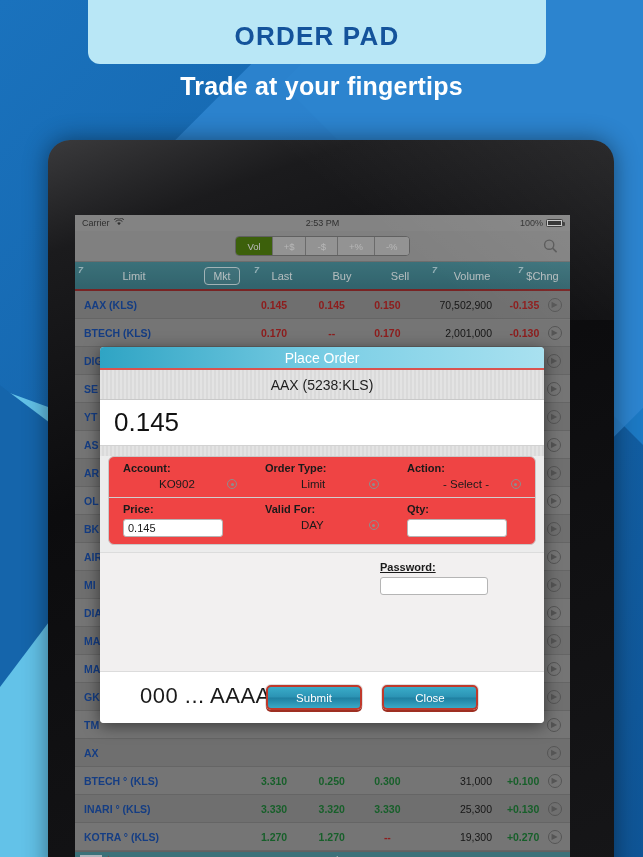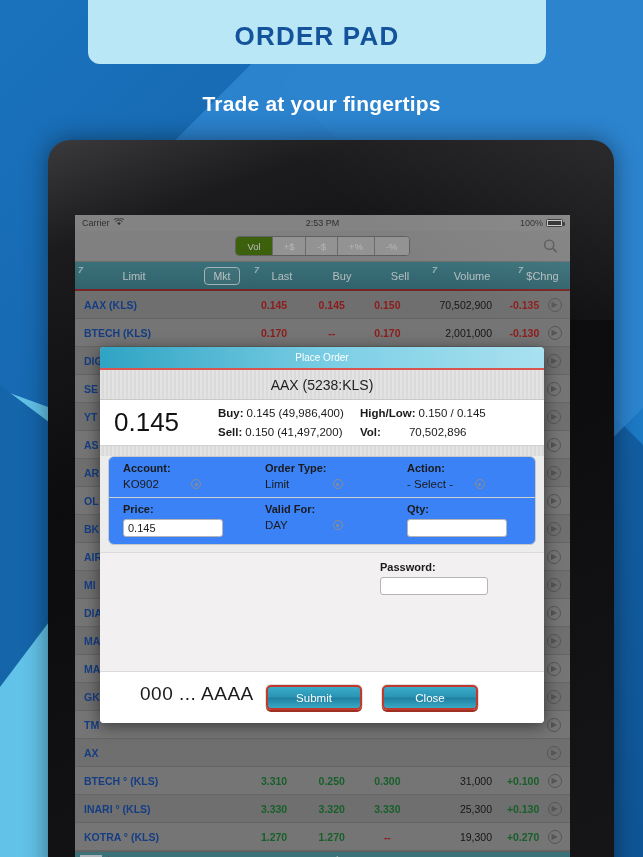--- a/index.html
+++ b/index.html
@@ -50,23 +50,23 @@
     border-radius:0 0 12px 12px;
     display:flex; align-items:flex-end; justify-content:center;
     padding-bottom:12px;
     z-index:5;
   }
   .hdr-pill .t {
     font-size:26px; font-weight:bold; color:#14539b;
     letter-spacing:1.2px;
   }
   .subtitle {
-    position:absolute; left:0; right:0; top:92px;
+    position:absolute; left:0; right:0; top:72px;
     text-align:center;
-    font-size:21px; font-weight:bold; color:#fff;
+    font-size:25px; font-weight:bold; color:#fff;
     letter-spacing:.2px;
     z-index:5;
   }
 
   
   .tablet {
     position:absolute; left:48px; top:140px;
     width:566px; height:740px;
     background:linear-gradient(160deg,#3a3a3c 0%,#1b1b1d 12%,#0c0c0e 40%,#161618 100%);
     border-radius:22px 22px 0 0;
@@ -231,21 +231,21 @@
     overflow:hidden;
     z-index:25;
     display:flex; flex-direction:column;
   }
   .modal-hdr {
     height:23px;
     background:linear-gradient(90deg,#2fa4c4 0%,#7fd0e6 55%,#a9e1f0 100%);
     display:flex; align-items:center; justify-content:center;
     border-bottom:2px solid #d9534f;
   }
-  .modal-hdr .t { font-size:10px; color:#fff; }
+  .modal-hdr .t { font-size:14px; color:#fff; }
 
   .symbar {
     height:30px;
     background:repeating-linear-gradient(90deg,#e3e3e3 0 2px,#dadada 2px 4px);
     display:flex; align-items:center; justify-content:center;
     border-bottom:1px solid #c8c8c8;
   }
   .symbar .t { font-size:14px; color:#1e1e1e; }
 
   .quote {
@@ -265,38 +265,38 @@
   .hl-lbl { display:inline-block; }
   .vol-val { display:inline-block; margin-left:28px; }
 
   .stripe-gap {
     height:10px;
     background:repeating-linear-gradient(90deg,#e3e3e3 0 2px,#dadada 2px 4px);
   }
 
   .form {
     margin:0 8px;
-    background:#3b82f6;
+    background:#ef4444;
     border:1px solid #c9c9c9;
     border-radius:6px;
     overflow:hidden;
   }
   .frow {
     display:flex;
     border-bottom:1px solid #cfcfcf;
     padding:5px 0 7px 0;
   }
   .frow:last-child { border-bottom:none; }
   .fcell { width:33.33%; padding-left:14px; }
   .flabel { font-size:11px; font-weight:bold; color:#1a1a1a; margin-bottom:4px; }
   .fval {
     font-size:11.5px; color:#1a1a1a;
     display:flex; align-items:center; gap:6px;
   }
-  .fval .txt { min-width:62px; }
+  .fval .txt { min-width:62px;margin-left:36px; }
   .picker {
     width:10px; height:10px; border-radius:50%;
     border:1.5px solid #8d8d8d;
     display:inline-flex; align-items:center; justify-content:center;
   }
   .picker i { width:3px; height:3px; border-radius:50%; background:#8d8d8d; display:block; }
   .finput {
     width:100px; height:18px;
     background:#fff; border:1px solid #b5b5b5; border-radius:3px;
     font-size:11px; color:#1a1a1a;
@@ -306,35 +306,35 @@
 
   .pw-zone {
     flex:1;
     background:#f2f0f0;
     display:flex; justify-content:flex-end;
     padding:8px 56px 0 0;
     border-top:1px solid #dcdcdc;
     margin-top:7px;
   }
   .pw-box { text-align:left; }
-  .pw-lbl { font-size:11px; font-weight:bold; color:#1a1a1a; margin-bottom:4px; }
+  .pw-lbl { font-size:11px; font-weight:bold; color:#1a1a1a; margin-bottom:4px;text-decoration:underline; }
   .pw-input {
     width:108px; height:18px;
     background:#fff; border:1px solid #b5b5b5; border-radius:3px;
   }
 
   .footer {
     height:52px; background:#fff;
     display:flex; align-items:center;
     position:relative;
     border-top:1px solid #dcdcdc;
   }
   .acct-text {
     position:absolute; left:40px; top:11px;
-    font-size:19px; color:#1a1a1a; letter-spacing:.5px;
+    font-size:22px; color:#1a1a1a; letter-spacing:.5px;
   }
   .btn {
     position:absolute; top:13px;
     width:96px; height:25px;
     border-radius:5px;
     border:2px solid #c0392b;
     background:linear-gradient(#3aacc9 0%,#2b93b4 48%,#1f7fa0 52%,#39a9c6 100%);
     box-shadow:0 2px 0 #9e2f22, 0 0 0 1px rgba(0,0,0,.12);
     display:flex; align-items:center; justify-content:center;
     font-size:11.5px; color:#fff;
@@ -613,34 +613,20 @@
       <div class="modal-hdr">
         <span class="t">Place Order</span>
       </div>
 
       <div class="symbar">
         <span class="t">AAX (5238:KLS)</span>
       </div>
 
       <div class="quote">
         <div class="big">0.145</div>
-        <div class="grid">
-          <div>
-            <b>Buy:</b><span class="qv">0.145 (49,986,400)</span>
-          </div>
-          <div>
-            <b class="hl-lbl">High/Low:</b><span class="qv">0.150 / 0.145</span>
-          </div>
-          <div>
-            <b>Sell:</b><span class="qv">0.150 (41,497,200)</span>
-          </div>
-          <div>
-            <b>Vol:</b><span class="vol-val">70,502,896</span>
-          </div>
-        </div>
       </div>
 
       <div class="stripe-gap"></div>
 
       <div class="form">
         <div class="frow">
           <div class="fcell">
             <div class="flabel">Account:</div>
             <div class="fval">
               <span class="txt">KO902</span>

